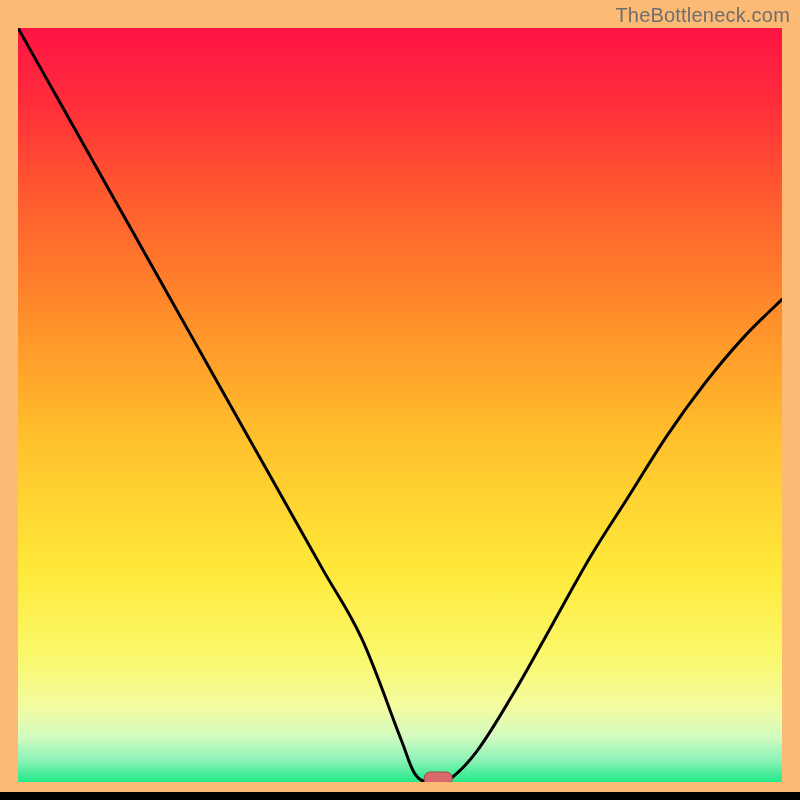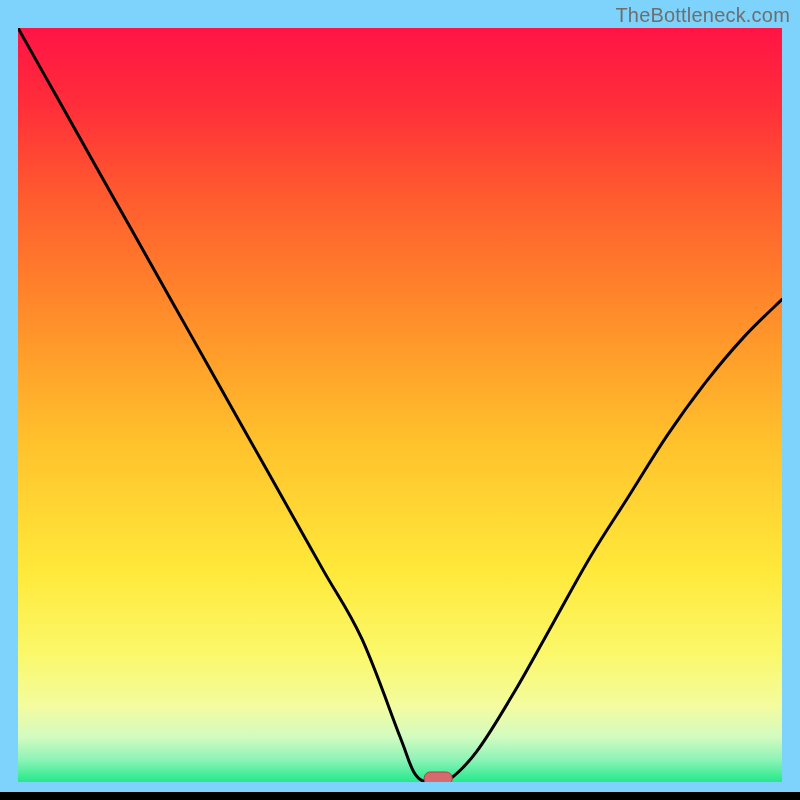--- a/index.html
+++ b/index.html
@@ -8,21 +8,21 @@
     background: #000;
     width: 800px;
     height: 800px;
     overflow: hidden;
     font-family: Arial, Helvetica, sans-serif;
   }
   .frame {
     position: relative;
     width: 800px;
     height: 792px;
-    background: #7dd3fc;
+    background: #fdba74;
   }
   .watermark {
     position: absolute;
     top: 4px;
     right: 10px;
     color: #6e6e6e;
     font-size: 20px;
     font-weight: 500;
     letter-spacing: 0.2px;
     z-index: 10;

